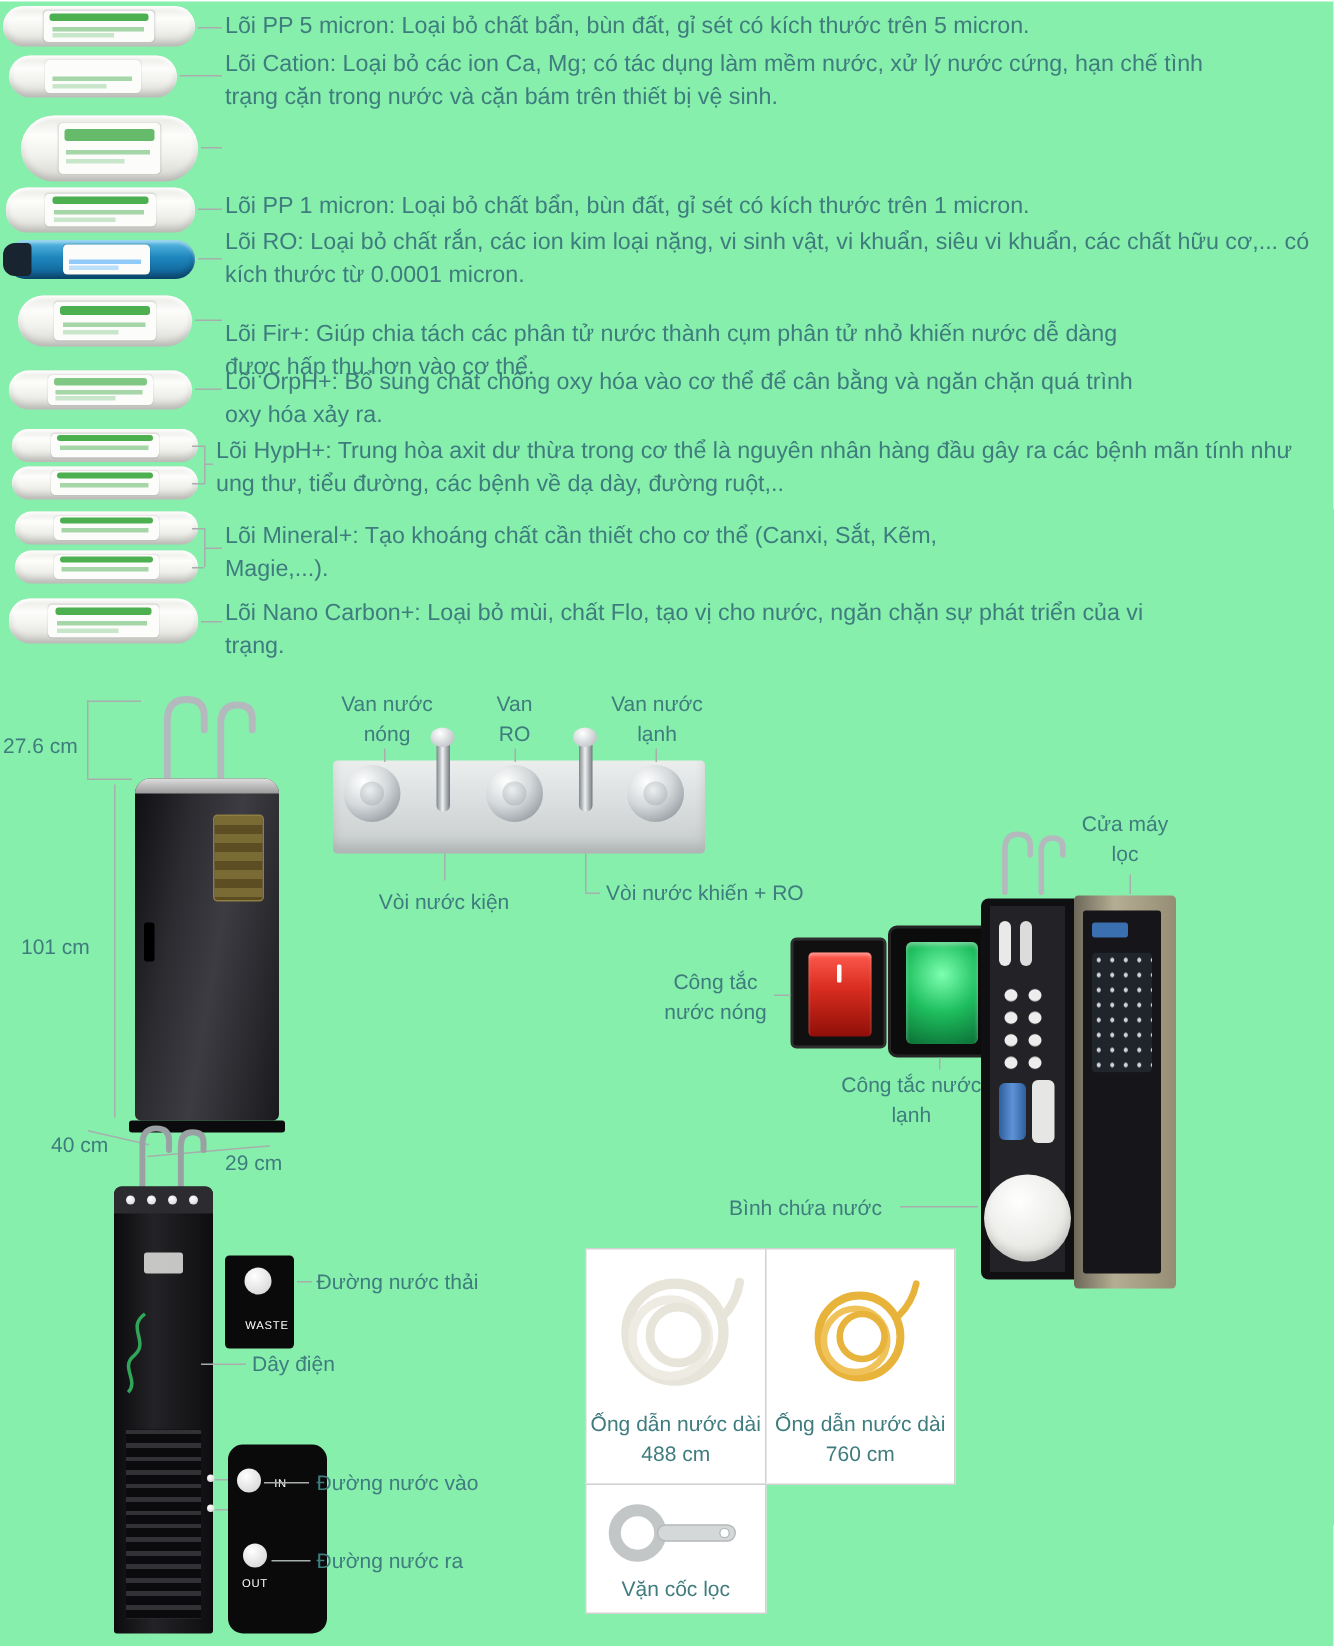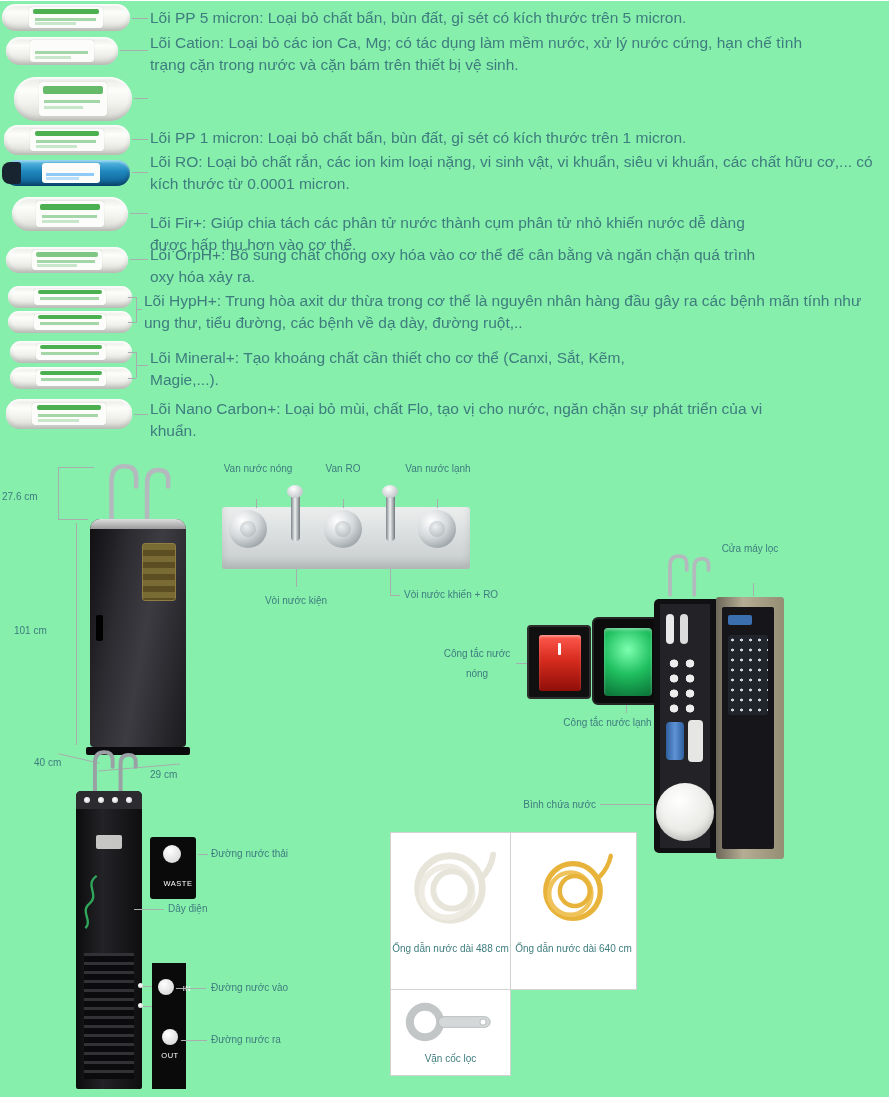--- a/index.html
+++ b/index.html
@@ -1,22 +1,22 @@
 <!DOCTYPE html>
 <html><head>
 <meta charset="utf-8">
 <style>
 *{margin:0;padding:0;box-sizing:border-box}
 html,body{background:#fff}
 #canvas{position:relative;width:889px;height:1097px;margin:1px auto;background:#86efac;
   font-family:"Liberation Sans","DejaVu Sans",sans-serif;overflow:hidden}
 .txt{position:absolute;color:#3e7c7e;font-size:15.5px;line-height:22px}
-.lbl{position:absolute;color:#3e7c7e;font-size:10px;line-height:20px}
+.lbl{position:absolute;color:#3e7c7e;font-size:14px;line-height:20px}
 .center{text-align:center}
-.right{text-align:right}
+.right{text-align:center}
 .line{position:absolute;background:#a8aeae}
 .hline{height:1px}
 .vline{width:1px}
 
 
 .cart{position:absolute;border-radius:14px;
   background:linear-gradient(180deg,#e7e7e3,#fdfdfb 30%,#f0f0ec 62%,#d5d5d0);
   box-shadow:inset 0 2px 2px rgba(255,255,255,.9), inset 0 -3px 4px rgba(0,0,0,.14)}
 .sticker{position:absolute;left:21%;top:12%;width:58%;height:76%;background:#fcfcfa;
   border-radius:3px;box-shadow:0 0 1px rgba(0,0,0,.25)}
@@ -150,21 +150,21 @@
   <div class="txt" style="left:150px;top:346px;width:490px">Lõi Mineral+: Tạo khoáng chất cần thiết cho cơ thể (Canxi, Sắt, Kẽm, Magie,...).</div>
 
   <div class="cart" style="left:6px;top:398px;width:126px;height:30px">
     <div class="sticker">
         <i class="g"></i>
         <i class="t1"></i>
         <i class="t2"></i>
       </div>
   </div>
   <div class="line hline" style="left:134px;top:413px;width:14px"></div>
-  <div class="txt" style="left:150px;top:397px;width:650px">Lõi Nano Carbon+: Loại bỏ mùi, chất Flo, tạo vị cho nước, ngăn chặn sự phát triển của vi khuẩn.</div>
+  <div class="txt" style="left:150px;top:397px;width:650px">Lõi Nano Carbon+: Loại bỏ mùi, chất Flo, tạo vị cho nước, ngăn chặn sự phát triển của vi trạng.</div>
 
   <svg style="position:absolute;left:94px;top:458px" width="88" height="64" viewBox="0 0 90 70">
     <path d="M16,70 L16,24 Q16,8 30,8 Q43,8 43,20 L43,30" fill="none" stroke="#b3b9bd" stroke-width="5" stroke-linecap="round"></path>
     <path d="M55,70 L55,26 Q55,12 67,12 Q78,12 78,22 L78,30" fill="none" stroke="#b3b9bd" stroke-width="5" stroke-linecap="round"></path>
   </svg>
   <div style="position:absolute;left:90px;top:518px;width:96px;height:228px;border-radius:10px 10px 4px 4px;
        background:linear-gradient(100deg,#0f0f12,#2b2b30 30%,#3c3c42 55%,#1a1a1e)">
     <div style="position:absolute;left:0;top:0;width:100%;height:10px;border-radius:10px 10px 0 0;
          background:linear-gradient(#dedede,#9a9a9a)"></div>
     <div style="position:absolute;right:10px;top:24px;width:34px;height:58px;border:1px solid #8f7d42;border-radius:3px;
@@ -286,21 +286,21 @@
   <div class="line hline" style="left:198px;top:853px;width:10px"></div>
   <div class="lbl" style="left:211px;top:843px;width:160px">Đường nước thải</div>
 
   <div class="line hline" style="left:134px;top:908px;width:30px"></div>
   <div class="lbl" style="left:168px;top:898px;width:100px">Dây điện</div>
 
   <div class="dot" style="left:138px;top:982px;width:5px;height:5px"></div>
   <div class="dot" style="left:138px;top:1002px;width:5px;height:5px"></div>
   <div class="line hline" style="left:143px;top:985px;width:9px"></div>
   <div class="line hline" style="left:143px;top:1005px;width:9px"></div>
-  <div style="position:absolute;left:152px;top:962px;width:34px;height:126px;background:#0a0a0a;border-radius:0">
+  <div style="position:absolute;left:152px;top:962px;width:66px;height:126px;background:#0a0a0a;border-radius:10px">
     <div class="dot" style="left:6px;top:16px;width:16px;height:16px"></div>
     <div class="tag" style="left:26px;top:21px;width:18px">IN</div>
     <div class="dot" style="left:10px;top:66px;width:16px;height:16px"></div>
     <div class="tag" style="left:4px;top:88px;width:28px">OUT</div>
   </div>
   <div class="line hline" style="left:176px;top:987px;width:30px"></div>
   <div class="lbl" style="left:211px;top:977px;width:160px">Đường nước vào</div>
   <div class="line hline" style="left:181px;top:1039px;width:26px"></div>
   <div class="lbl" style="left:211px;top:1029px;width:160px">Đường nước ra</div>
 
@@ -321,16 +321,16 @@
     <circle cx="52" cy="50" r="17" stroke="#e8b33a" stroke-width="5" fill="none"></circle>
     <path d="M80,34 q10,-10 13,-24" stroke="#e8b33a" stroke-width="5" fill="none" stroke-linecap="round"></path>
   </svg>
   <svg style="position:absolute;left:398px;top:996px" width="104" height="50" viewBox="0 0 110 56">
     <circle cx="27" cy="28" r="17" fill="none" stroke="#c2c6c6" stroke-width="9"></circle>
     <rect x="42" y="22" width="58" height="12" rx="6" fill="#d4d8d8" stroke="#b4b8b8" stroke-width="1"></rect>
     <circle cx="92" cy="28" r="3.5" fill="#fff" stroke="#b4b8b8"></circle>
   </svg>
 
   <div class="lbl center" style="left:392px;top:938px;width:117px">Ống dẫn nước dài 488 cm</div>
-  <div class="lbl center" style="left:513px;top:938px;width:121px">Ống dẫn nước dài 640 cm</div>
+  <div class="lbl center" style="left:513px;top:938px;width:121px">Ống dẫn nước dài 760 cm</div>
   <div class="lbl center" style="left:392px;top:1048px;width:117px">Vặn cốc lọc</div>
 
 </div>
 
 </body></html>

